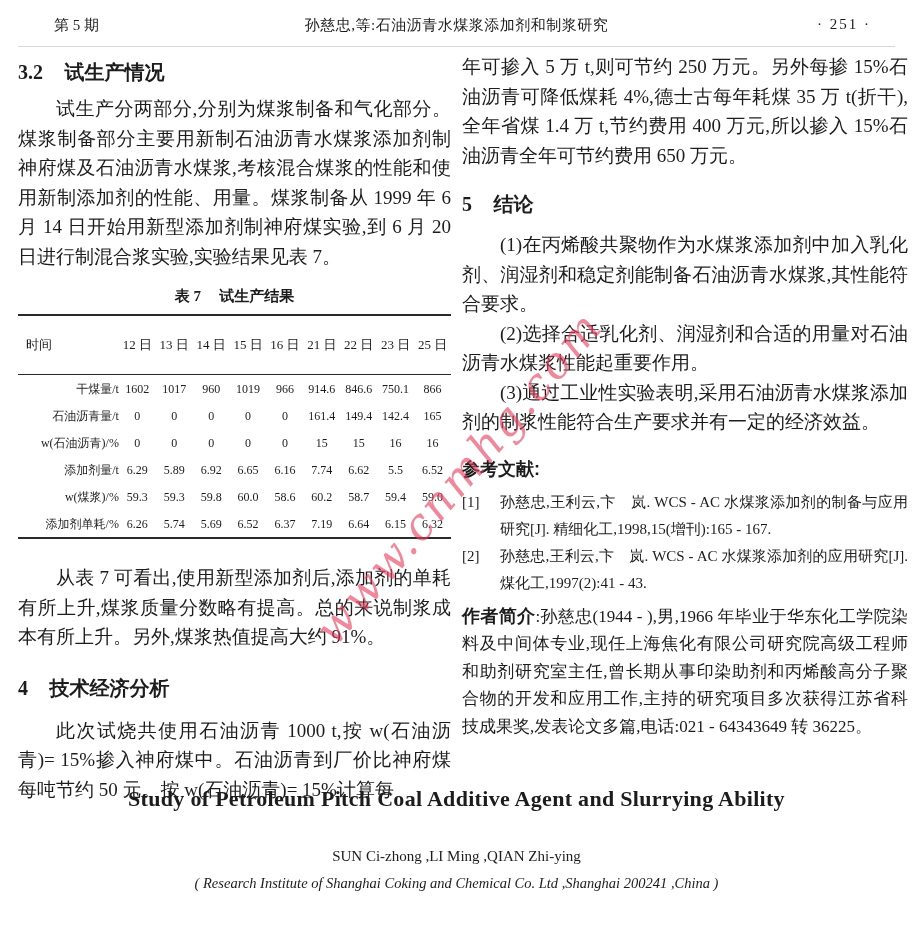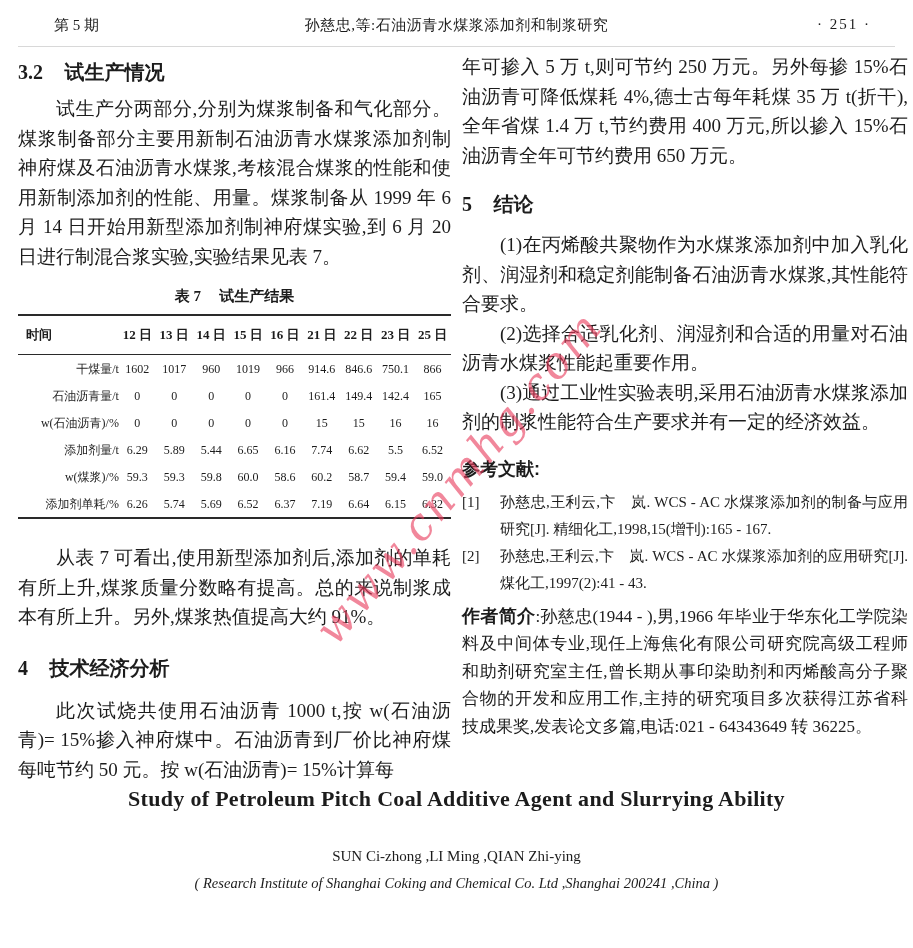--- a/index.html
+++ b/index.html
@@ -27,22 +27,22 @@
     font-family:"Liberation Sans","DejaVu Sans",sans-serif;}
   .sec-heading .num{font-family:"Liberation Serif",serif;margin-right:16px;}
 
   
   .tbl-caption{margin-top:16px;text-align:center;font-size:15px;font-weight:bold;
     font-family:"Liberation Sans","DejaVu Sans",sans-serif;}
   .tbl-caption .cap-num{margin-right:14px;font-family:"Liberation Serif",serif;}
   table.prod{width:100%;border-collapse:collapse;margin-top:8px;
     border-top:2px solid #2a2a2a;border-bottom:2px solid #2a2a2a;
     font-size:12px;line-height:14px;}
-  table.prod thead th{border-bottom:1.5px solid #2a2a2a;font-weight:bold;font-size:13px;
-    padding:12px 0;text-align:center;}
+  table.prod thead th{border-bottom:1.5px solid #2a2a2a;font-weight:normal;font-size:13px;
+    padding:22px 0;text-align:center;}
   table.prod thead th:first-child{text-align:left;padding-left:8px;font-size:13px;}
   table.prod td{padding:6.5px 0;text-align:center;white-space:nowrap;}
   table.prod td.lbl{text-align:right;padding-left:2px;}
 
   
   .refs-heading{font-size:18px;font-weight:bold;margin:20px 0 8px 0;text-align:left;
     font-family:"Liberation Sans","DejaVu Sans",sans-serif;}
   .ref-item{display:flex;font-size:15px;line-height:27px;margin:0;}
   .ref-item .ref-num{flex:0 0 38px;}
   .ref-item .ref-text{flex:1;}
@@ -138,21 +138,21 @@
         <td>0</td>
         <td>15</td>
         <td>15</td>
         <td>16</td>
         <td>16</td>
       </tr>
       <tr>
         <td class="lbl">添加剂量/t</td>
         <td>6.29</td>
         <td>5.89</td>
-        <td>5.44</td>
+        <td>6.92</td>
         <td>6.65</td>
         <td>6.16</td>
         <td>7.74</td>
         <td>6.62</td>
         <td>5.5</td>
         <td>6.52</td>
       </tr>
       <tr>
         <td class="lbl">w(煤浆)/%</td>
         <td>59.3</td>

